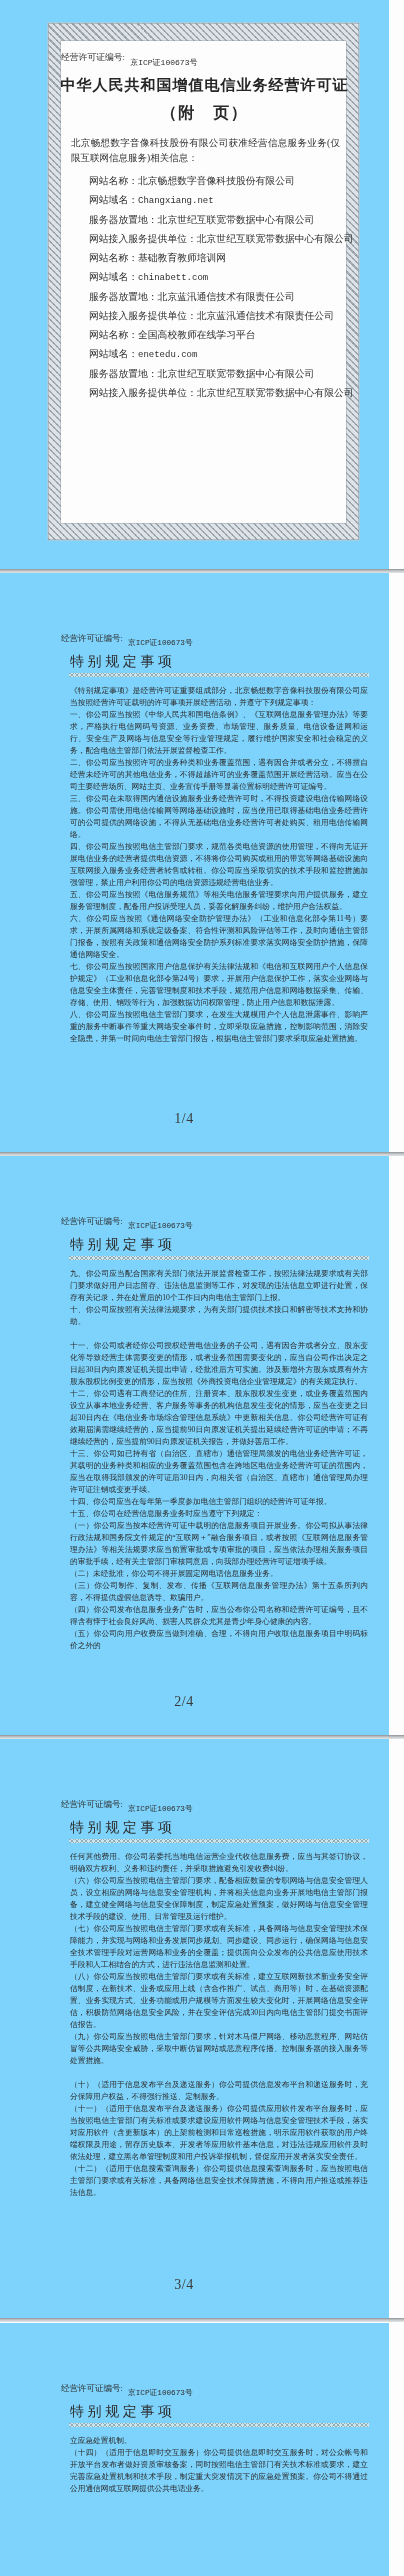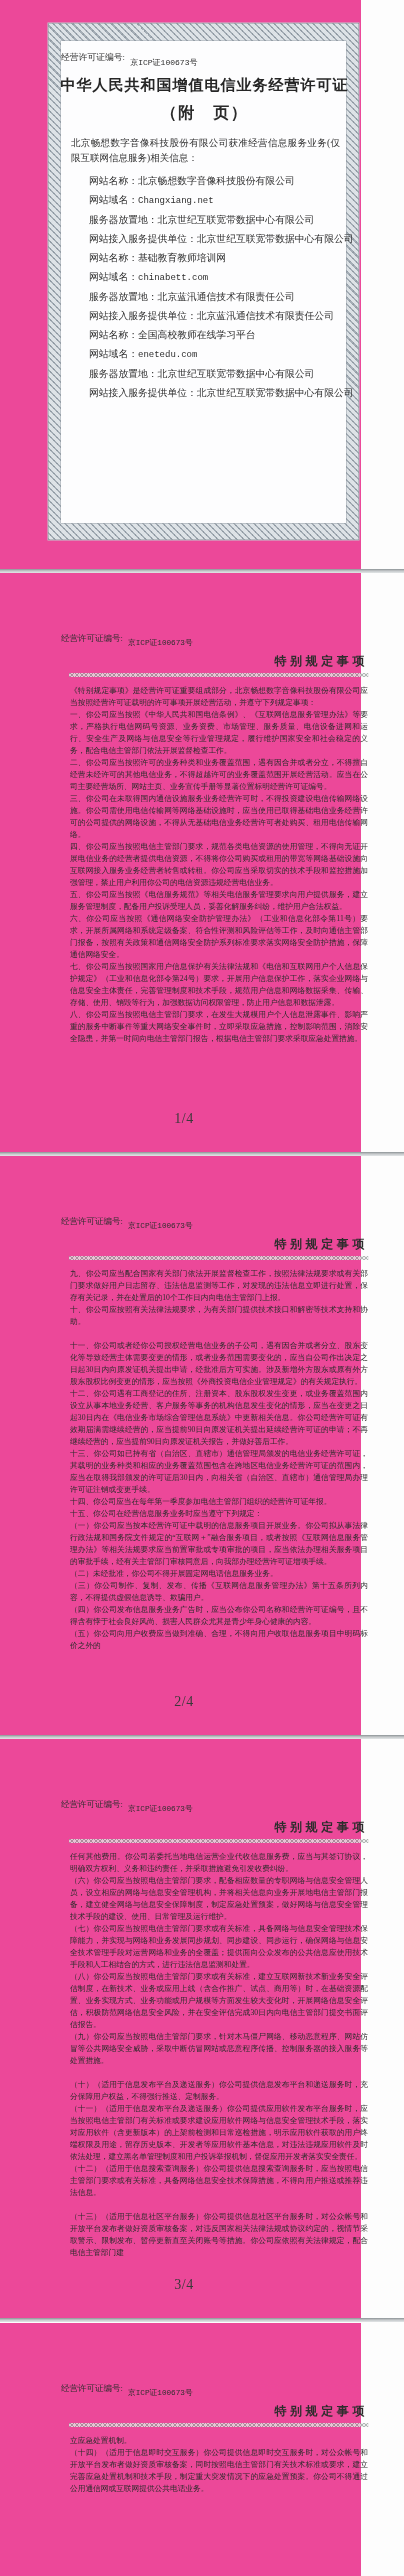--- a/index.html
+++ b/index.html
@@ -1,18 +1,18 @@
 <!DOCTYPE html>
 <html style="font-size:8.2px"><head>
 <meta charset="utf-8">
 <style>
   html,body{margin:0;padding:0;background:#ffffff;}
   #screenshot{position:relative;width:405px;height:2873px;background:#fdfdfd;overflow:hidden;
     font-family:"Liberation Serif","DejaVu Serif",serif;color:#2e2e2e;}
-  .page{position:absolute;left:0;width:361px;background:#ec4899;}
+  .page{position:absolute;left:0;width:389px;background:#7dd3fc;}
   .separator{position:absolute;left:0;width:405px;height:4.1px;
     background:linear-gradient(#aeb2b4,#cfd3d5 55%,#e2e5e6);border-top:0.5px solid #9aa0a3;box-sizing:border-box;}
 
   
   .frame{position:absolute;left:48px;top:23px;width:311px;height:517px;
     background:
       repeating-linear-gradient(45deg, rgba(118,130,141,.50) 0 1.5px, rgba(223,228,232,.92) 1.5px 4.6px),
       repeating-linear-gradient(-45deg, rgba(118,130,141,.38) 0 1.5px, rgba(211,217,223,.85) 1.5px 4.6px),
       #cfd5da;
     box-shadow:inset 0 0 0 0.5px #8e979e, 0 0 0 0.5px #c2c9cf;}
@@ -28,22 +28,22 @@
   .cert-intro{position:absolute;top:136px;left:71px;width:269px;
     font-size:9.5px;line-height:15px;text-align:justify;}
   .cert-fields{position:absolute;top:174px;left:89px;width:269px;}
   .field{margin:0 0 4.6px 0;font-size:9.8px;line-height:14.4px;text-align:justify;}
   .mono{font-family:"Liberation Mono","DejaVu Sans Mono",monospace;font-size:9px;}
 
   
   .prov-head{position:absolute;top:60px;left:61px;font-size:8.5px;white-space:nowrap;}
   .prov-num{display:inline-block;font-size:7.7px;transform:translateY(3.6px);margin-left:5.2px;
     font-family:"Liberation Mono","DejaVu Sans Mono",monospace;}
-  .prov-title{position:absolute;top:80px;left:70px;width:298px;text-align:right;
-    font-size:12px;font-weight:700;letter-spacing:3.6px;color:#2d2d2d;}
+  .prov-title{position:absolute;top:80px;left:70px;width:298px;text-align:left;
+    font-size:14px;font-weight:400;letter-spacing:3.6px;color:#2d2d2d;}
   .wavy{position:absolute;top:100px;left:69px;width:300px;height:3.6px;opacity:.75;
     background:
       repeating-linear-gradient(135deg,#97a09c 0 0.8px,transparent 0.8px 3.3px),
       repeating-linear-gradient(45deg,#97a09c 0 0.8px,transparent 0.8px 3.3px),
       #e8ebe9;}
   .prov-body{position:absolute;top:112px;left:70px;width:298px;
     font-size:7.7px;line-height:12px;text-align:justify;color:#2c2c2c;}
   .para{margin:0;}
   .para.blank{min-height:12px;}
   .page-foot{position:absolute;top:538px;left:0;width:368px;text-align:center;
@@ -144,21 +144,20 @@
       <p class="para">任何其他费用。你公司若委托当地电信运营企业代收信息服务费，应当与其签订协议，明确双方权利、义务和违约责任，并采取措施避免引发收费纠纷。</p>
       <p class="para">（六）你公司应当按照电信主管部门要求，配备相应数量的专职网络与信息安全管理人员，设立相应的网络与信息安全管理机构，并将相关信息向业务开展地电信主管部门报备，建立健全网络与信息安全保障制度，制定应急处置预案，做好网络与信息安全管理技术手段的建设、使用、日常管理及运行维护。</p>
       <p class="para">（七）你公司应当按照电信主管部门要求或有关标准，具备网络与信息安全管理技术保障能力，并实现与网络和业务发展同步规划、同步建设、同步运行，确保网络与信息安全技术管理手段对运营网络和业务的全覆盖；提供面向公众发布的公共信息应使用技术手段和人工相结合的方式，进行违法信息监测和处置。</p>
       <p class="para">（八）你公司应当按照电信主管部门要求或有关标准，建立互联网新技术新业务安全评估制度，在新技术、业务或应用上线（含合作推广、试点、商用等）时，在基础资源配置、业务实现方式、业务功能或用户规模等方面发生较大变化时，开展网络信息安全评估，积极防范网络信息安全风险，并在安全评估完成30日内向电信主管部门提交书面评估报告。</p>
       <p class="para">（九）你公司应当按照电信主管部门要求，针对木马僵尸网络、移动恶意程序、网站仿冒等公共网络安全威胁，采取中断仿冒网站或恶意程序传播、控制服务器的接入服务等处置措施。</p>
       <p class="para blank"></p>
       <p class="para">（十）（适用于信息发布平台及递送服务）你公司提供信息发布平台和递送服务时，充分保障用户权益，不得强行推送、定制服务。</p>
       <p class="para">（十一）（适用于信息发布平台及递送服务）你公司提供应用软件发布平台服务时，应当按照电信主管部门有关标准或要求建设应用软件网络与信息安全管理技术手段，落实对应用软件（含更新版本）的上架前检测和日常巡检措施，明示应用软件获取的用户终端权限及用途，留存历史版本、开发者等应用软件基本信息，对违法违规应用软件及时依法处理，建立黑名单管理制度和用户投诉举报机制，督促应用开发者落实安全责任。</p>
       <p class="para">（十二）（适用于信息搜索查询服务）你公司提供信息搜索查询服务时，应当按照电信主管部门要求或有关标准，具备网络信息安全技术保障措施，不得向用户推送或推荐违法信息。</p>
       <p class="para blank"></p>
-      <p class="para">（十三）（适用于信息社区平台服务）你公司提供信息社区平台服务时，对公众帐号和开放平台发布者做好资质审核备案，对违反国家相关法律法规或协议约定的，视情节采取警示、限制发布、暂停更新直至关闭账号等措施。你公司应依照有关法律规定，配合电信主管部门建</p>
     </div>
     <div class="page-foot">3/4</div>
   </div>
 
   <div class="separator" style="top:2318px;"></div>
 
   <div class="page" style="top:2323px;height:551px;">
     <div class="prov-head">
       <span>经营许可证编号:</span><span class="prov-num">京ICP证100673号</span>
     </div>

